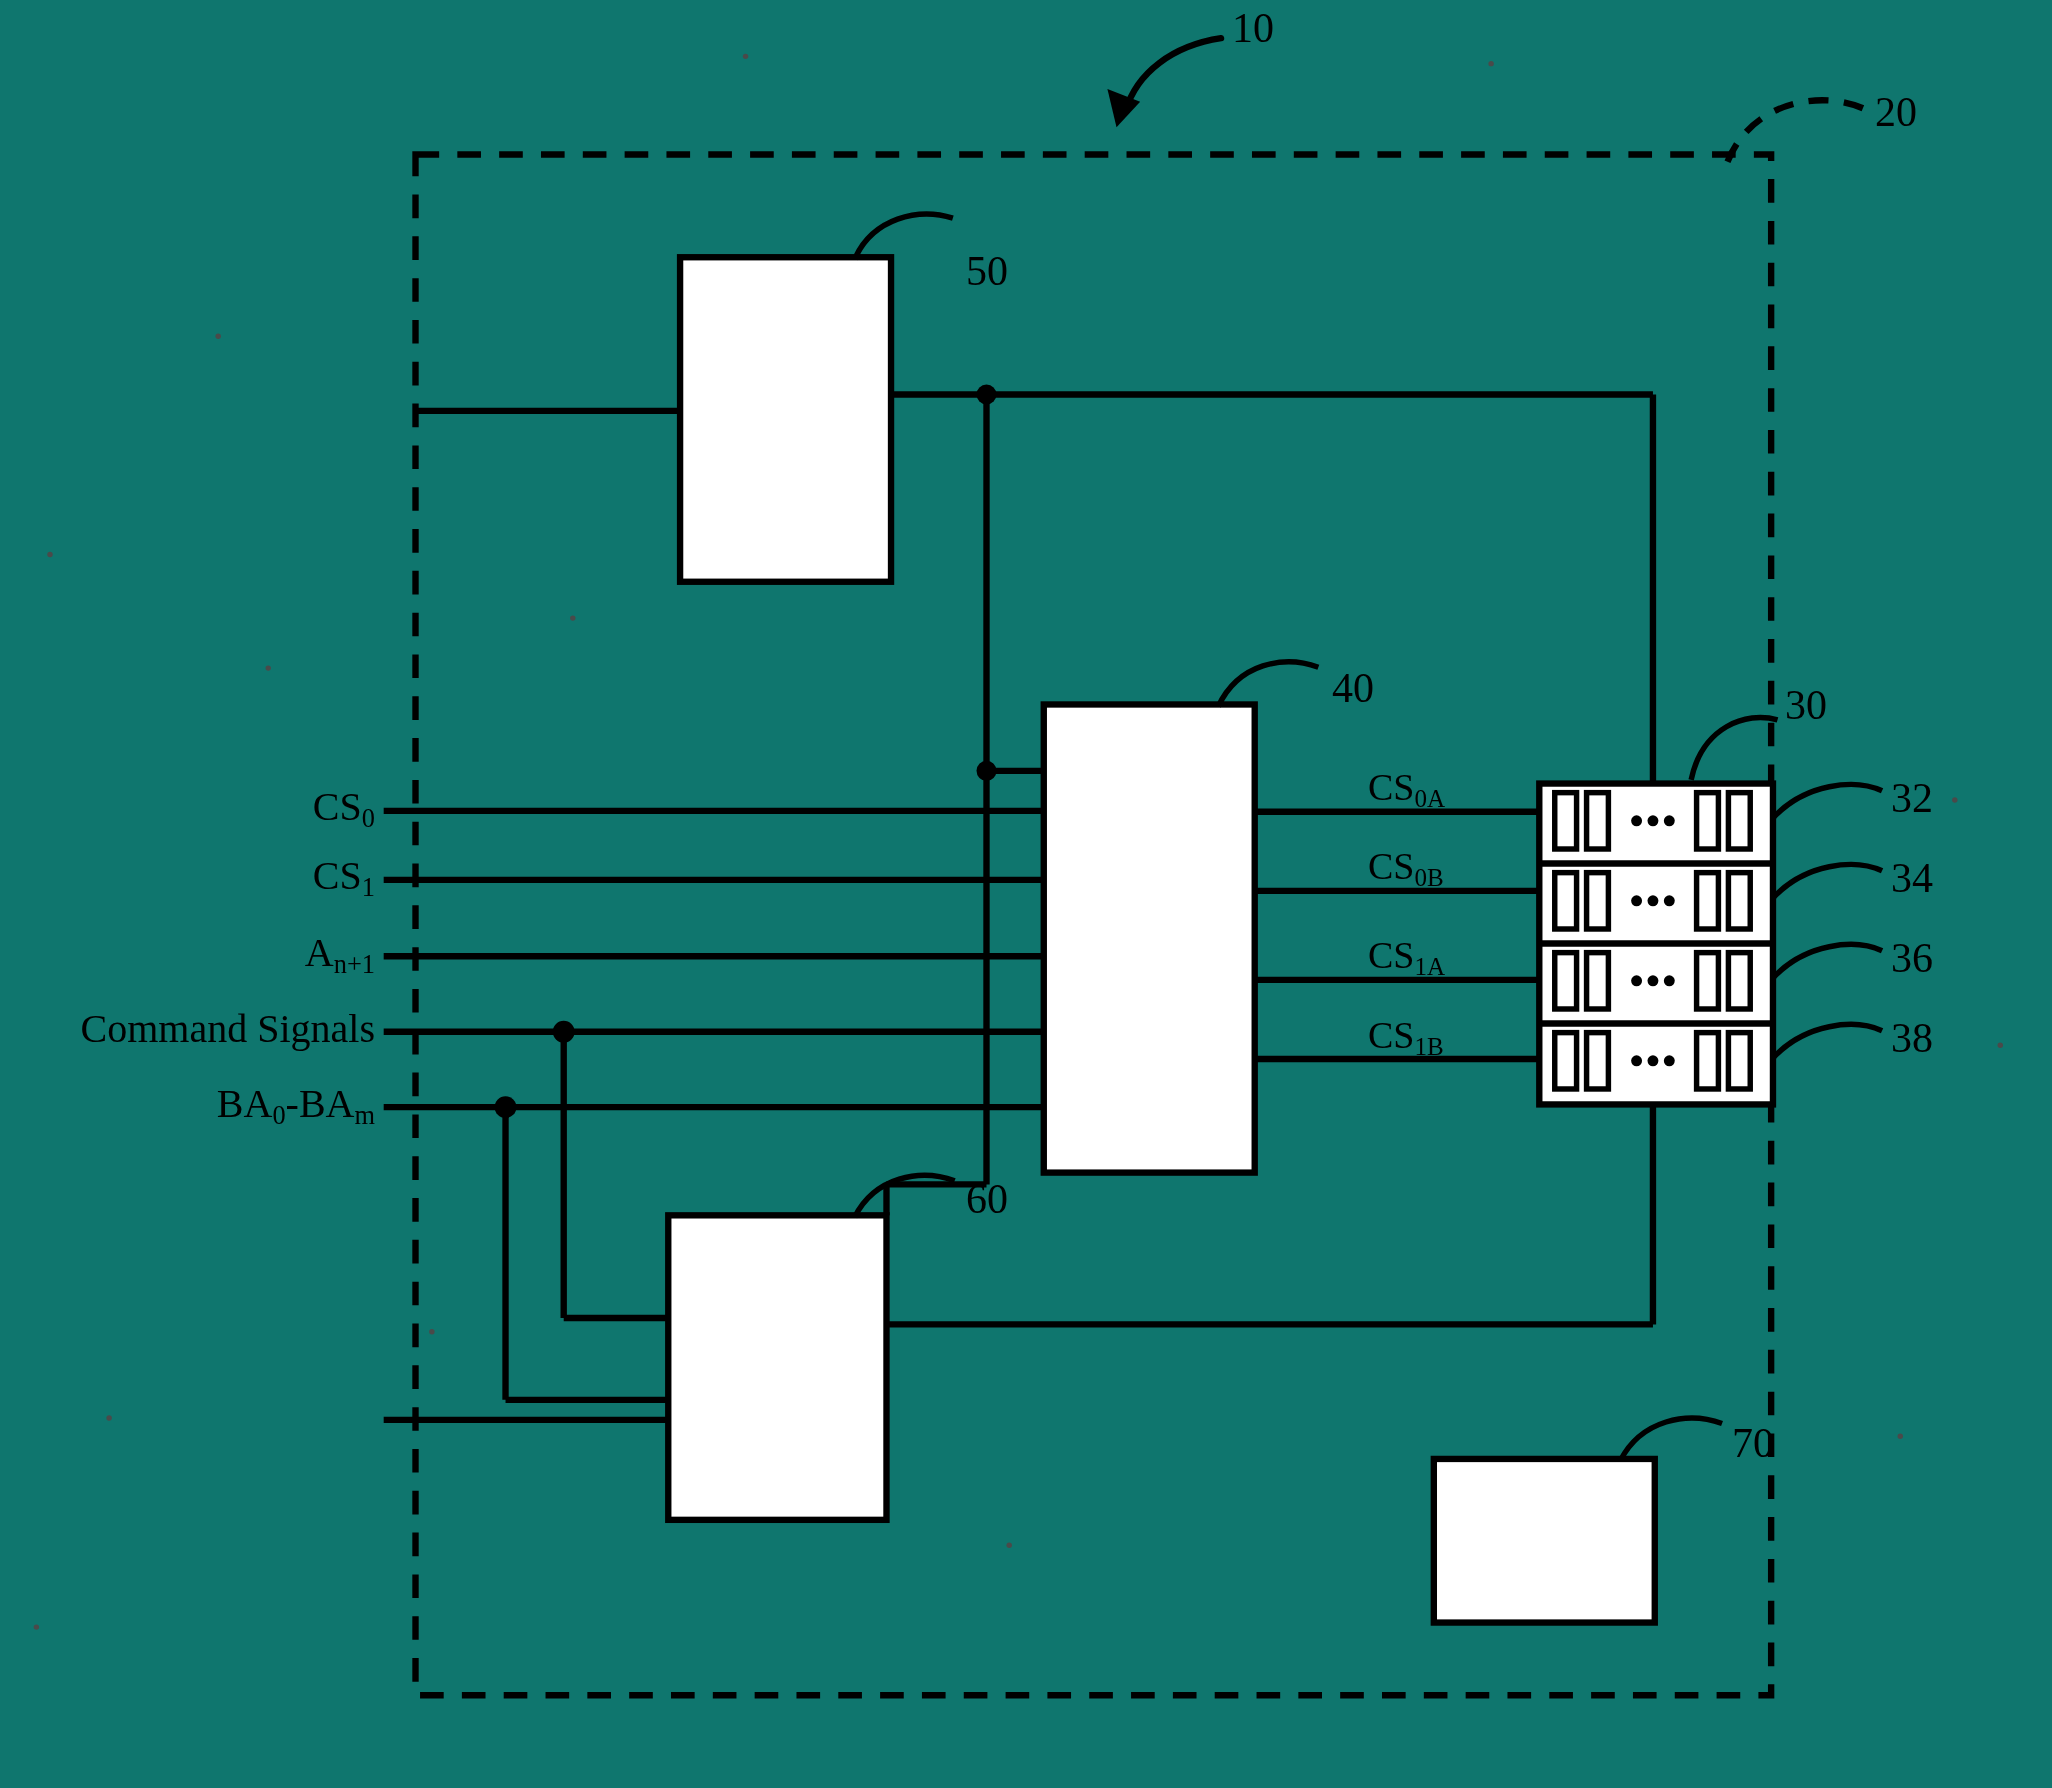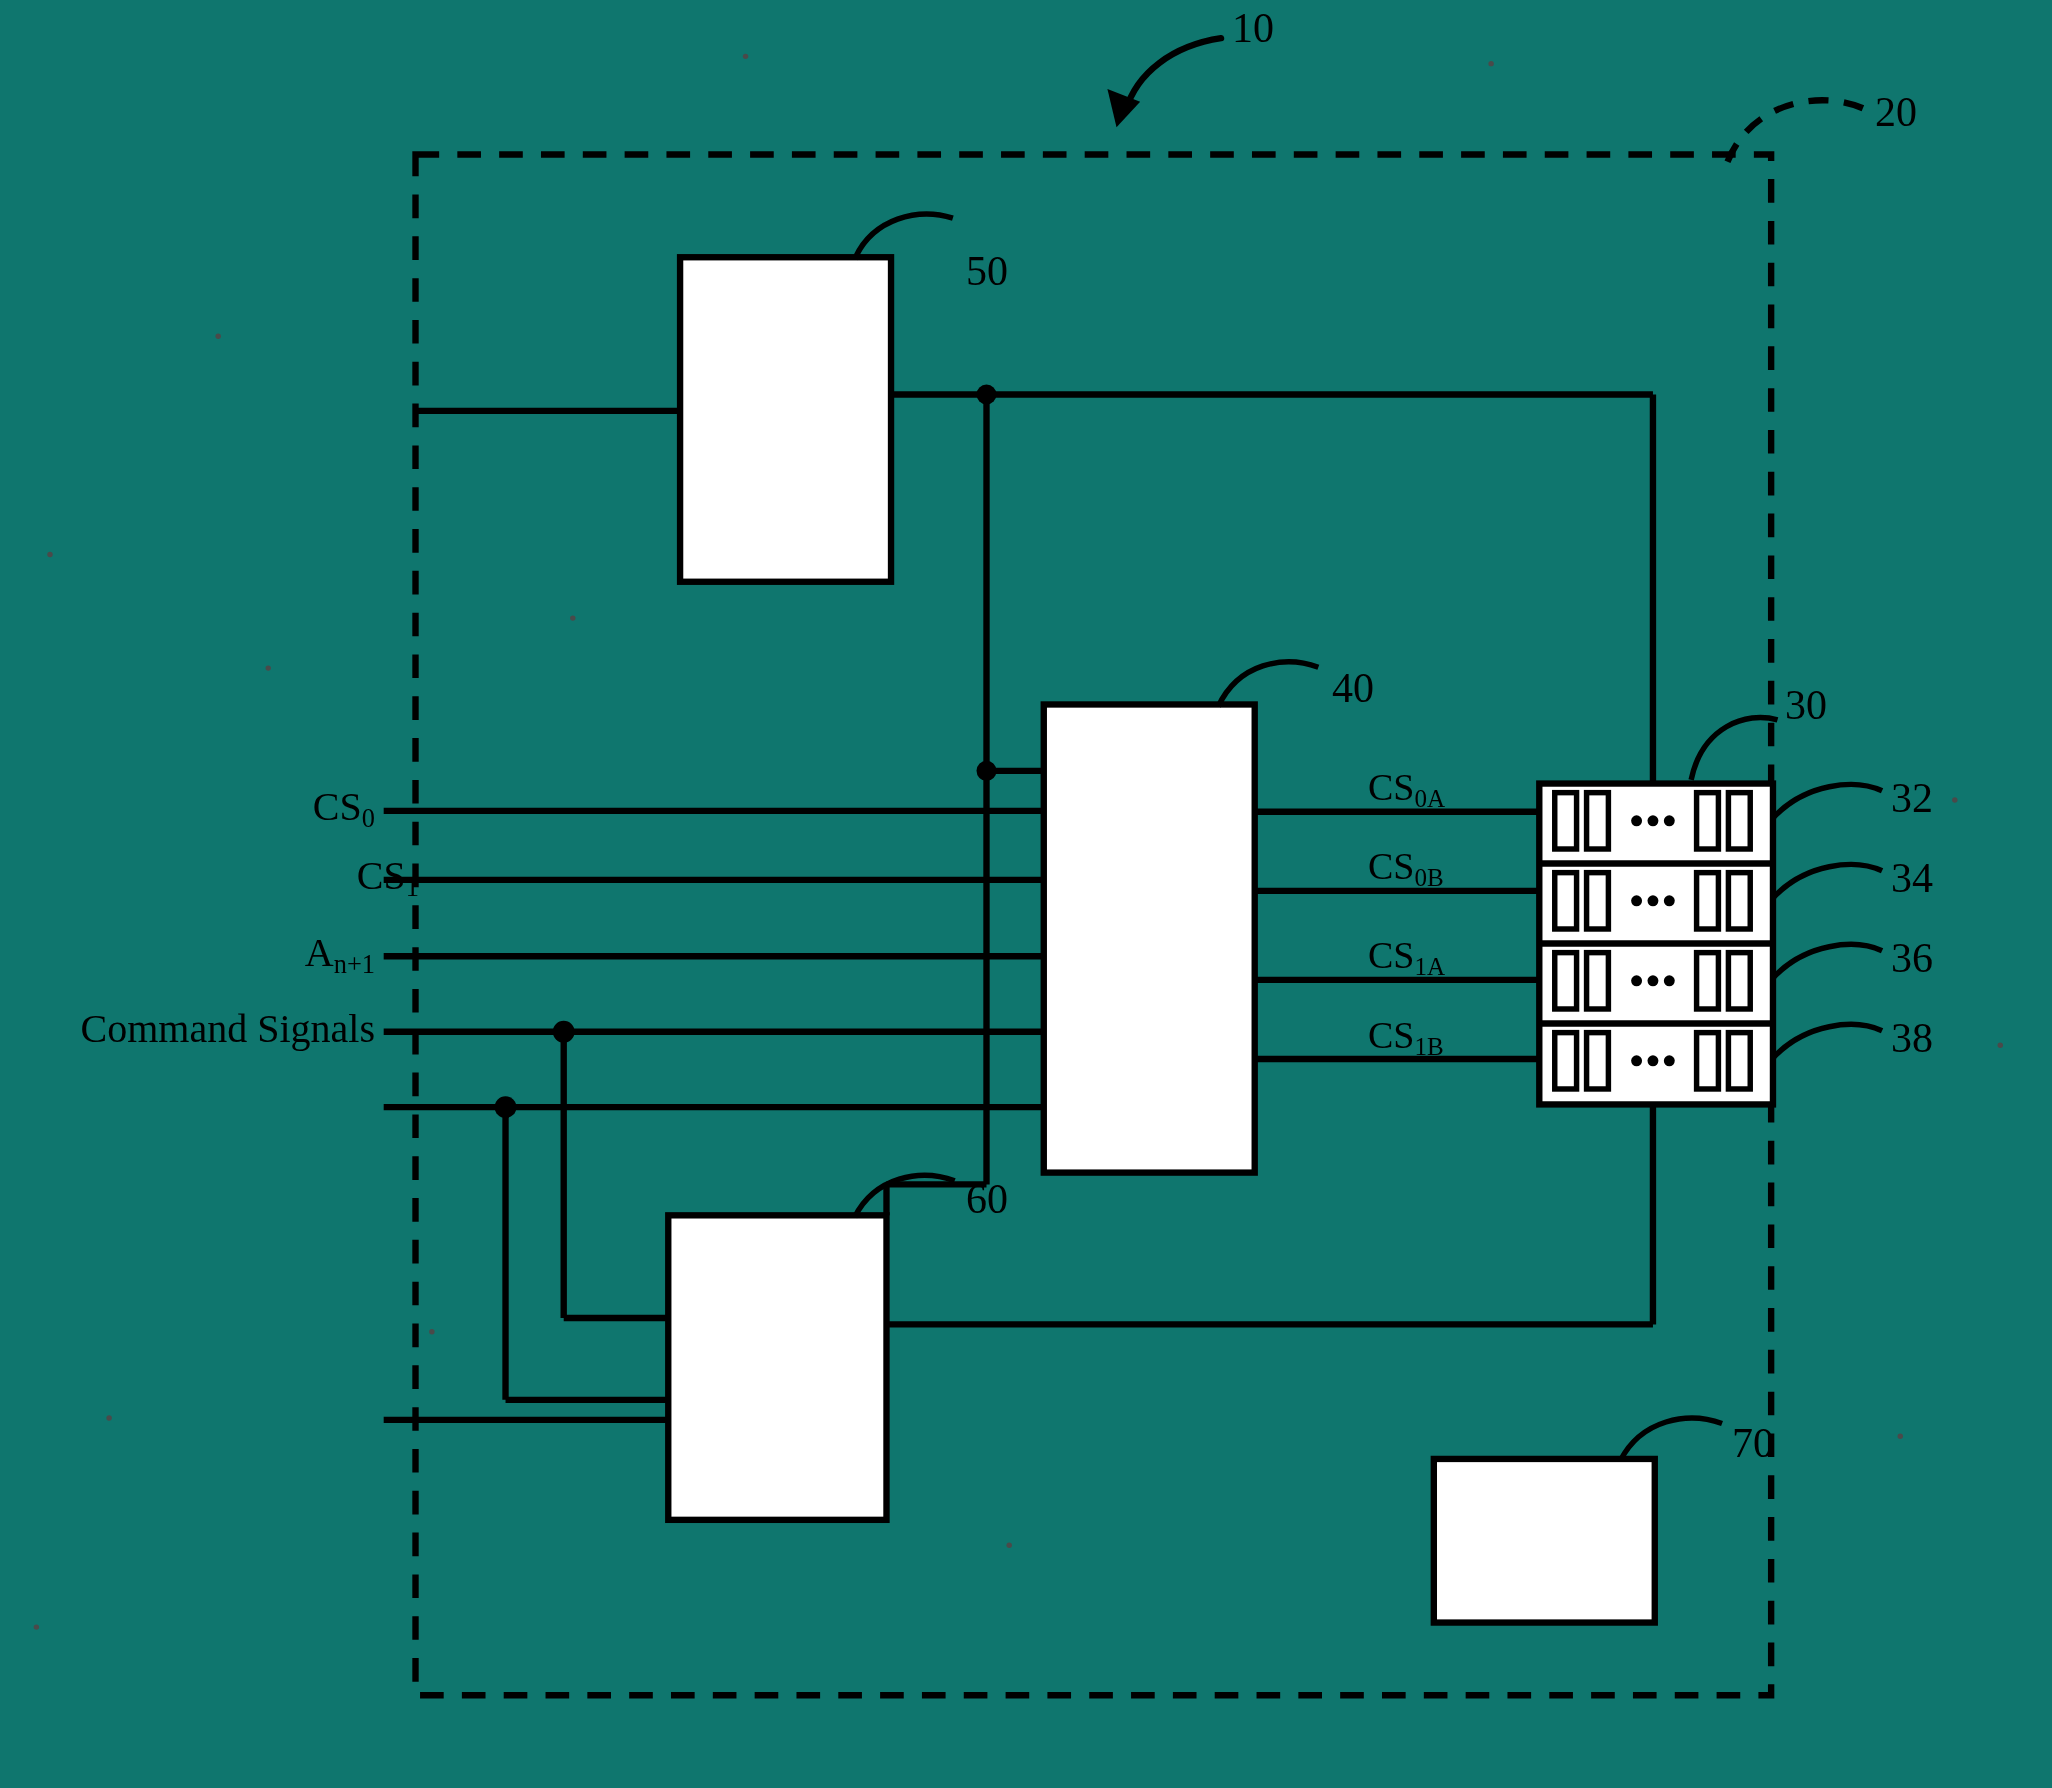--- a/index.html
+++ b/index.html
@@ -159,23 +159,24 @@
   <div class="lbl num" style="left:966px;top:1178px;">60</div>
 
   <div class="lbl num" style="left:1732px;top:1422px;">70</div>
 
   <div class="lbl num" style="left:1891px;top:777px;">32</div>
   <div class="lbl num" style="left:1891px;top:857px;">34</div>
   <div class="lbl num" style="left:1891px;top:937px;">36</div>
   <div class="lbl num" style="left:1891px;top:1017px;">38</div>
 
   <div class="lbl sig" style="left:0;top:787px;width:375px;text-align:right;">CS<span class="sub">0</span></div>
-  <div class="lbl sig" style="left:0;top:856px;width:375px;text-align:right;padding-left:44px;">CS<span class="sub">1</span></div>
+  <div class="lbl sig" style="left:0;top:856px;width:375px;text-align:right;">CS<span class="sub">1</span></div>
   <div class="lbl sig" style="left:0;top:933px;width:375px;text-align:right;">A<span class="sub">n+1</span></div>
   <div class="lbl sig" style="left:0;top:1009px;width:375px;text-align:right;">Command Signals</div>
+  <div class="lbl sig" style="left:0;top:1084px;width:375px;text-align:right;">BA<span class="sub">0</span>-BA<span class="sub">m</span></div>
 
   <div class="lbl csout" style="left:1368px;top:768px;">CS<span class="sub">0A</span></div>
   <div class="lbl csout" style="left:1368px;top:847px;">CS<span class="sub">0B</span></div>
   <div class="lbl csout" style="left:1368px;top:936px;">CS<span class="sub">1A</span></div>
   <div class="lbl csout" style="left:1368px;top:1016px;">CS<span class="sub">1B</span></div>
 
 </div>
 
 
 </body></html>

